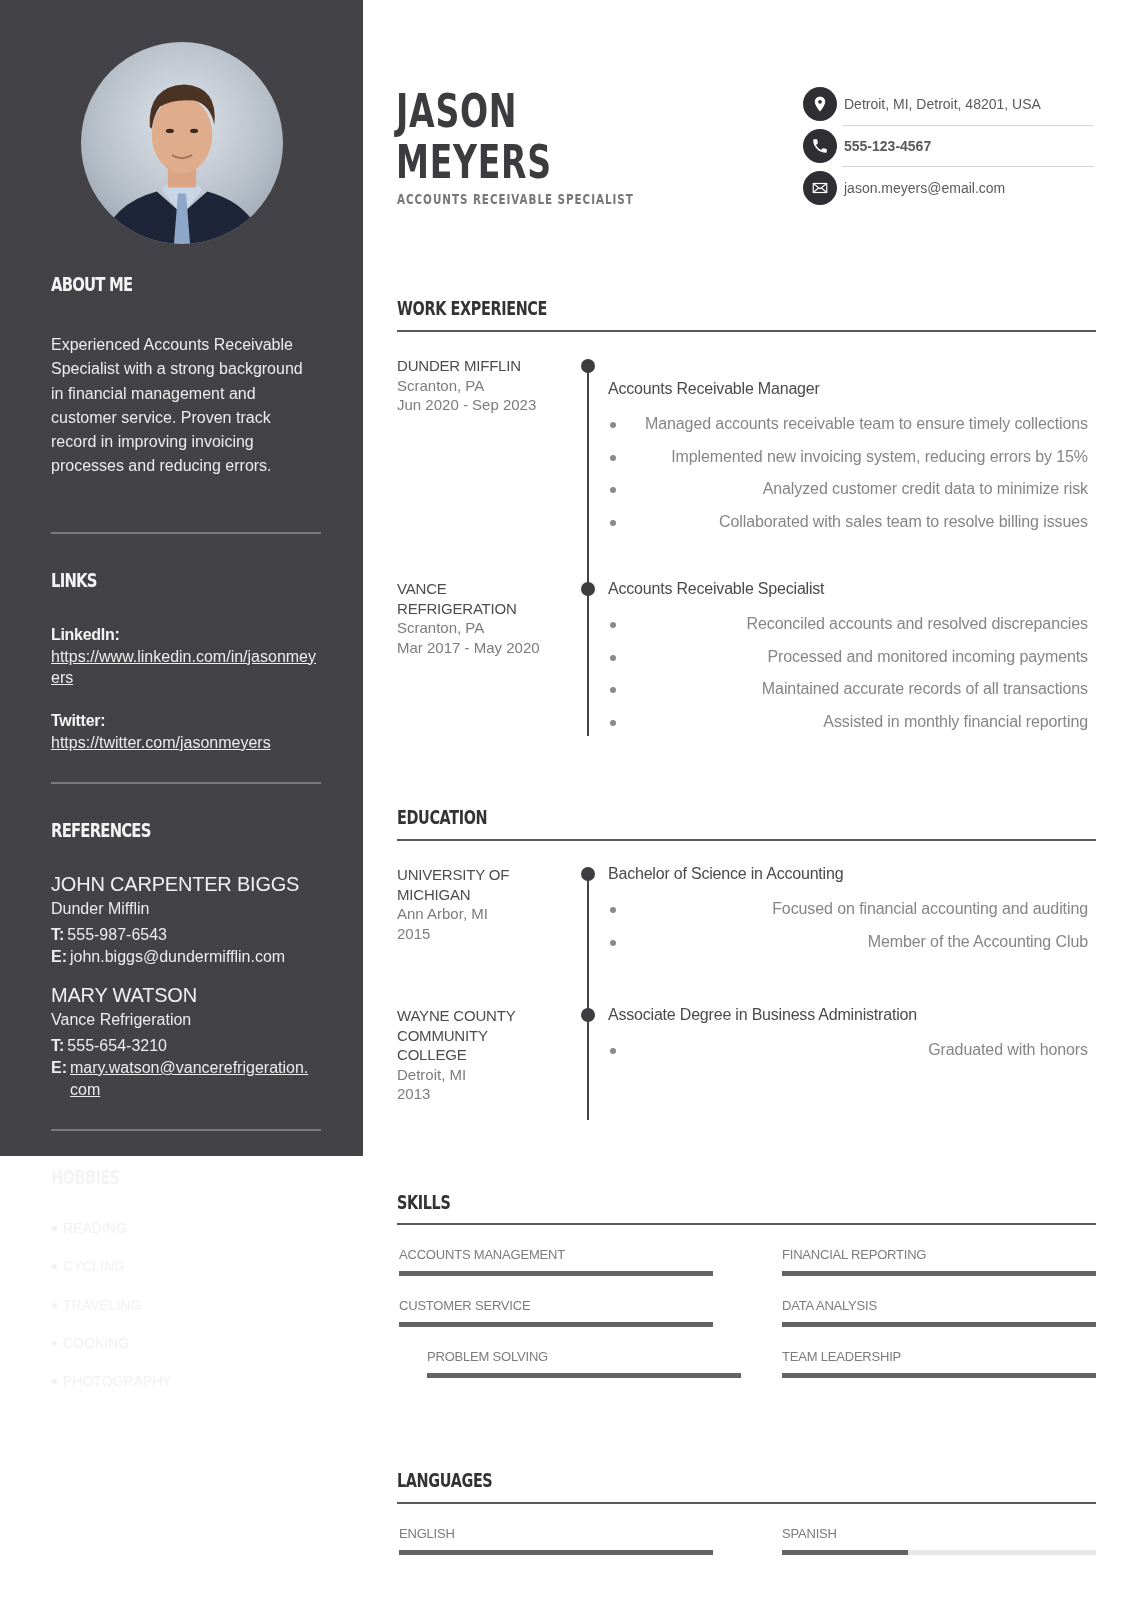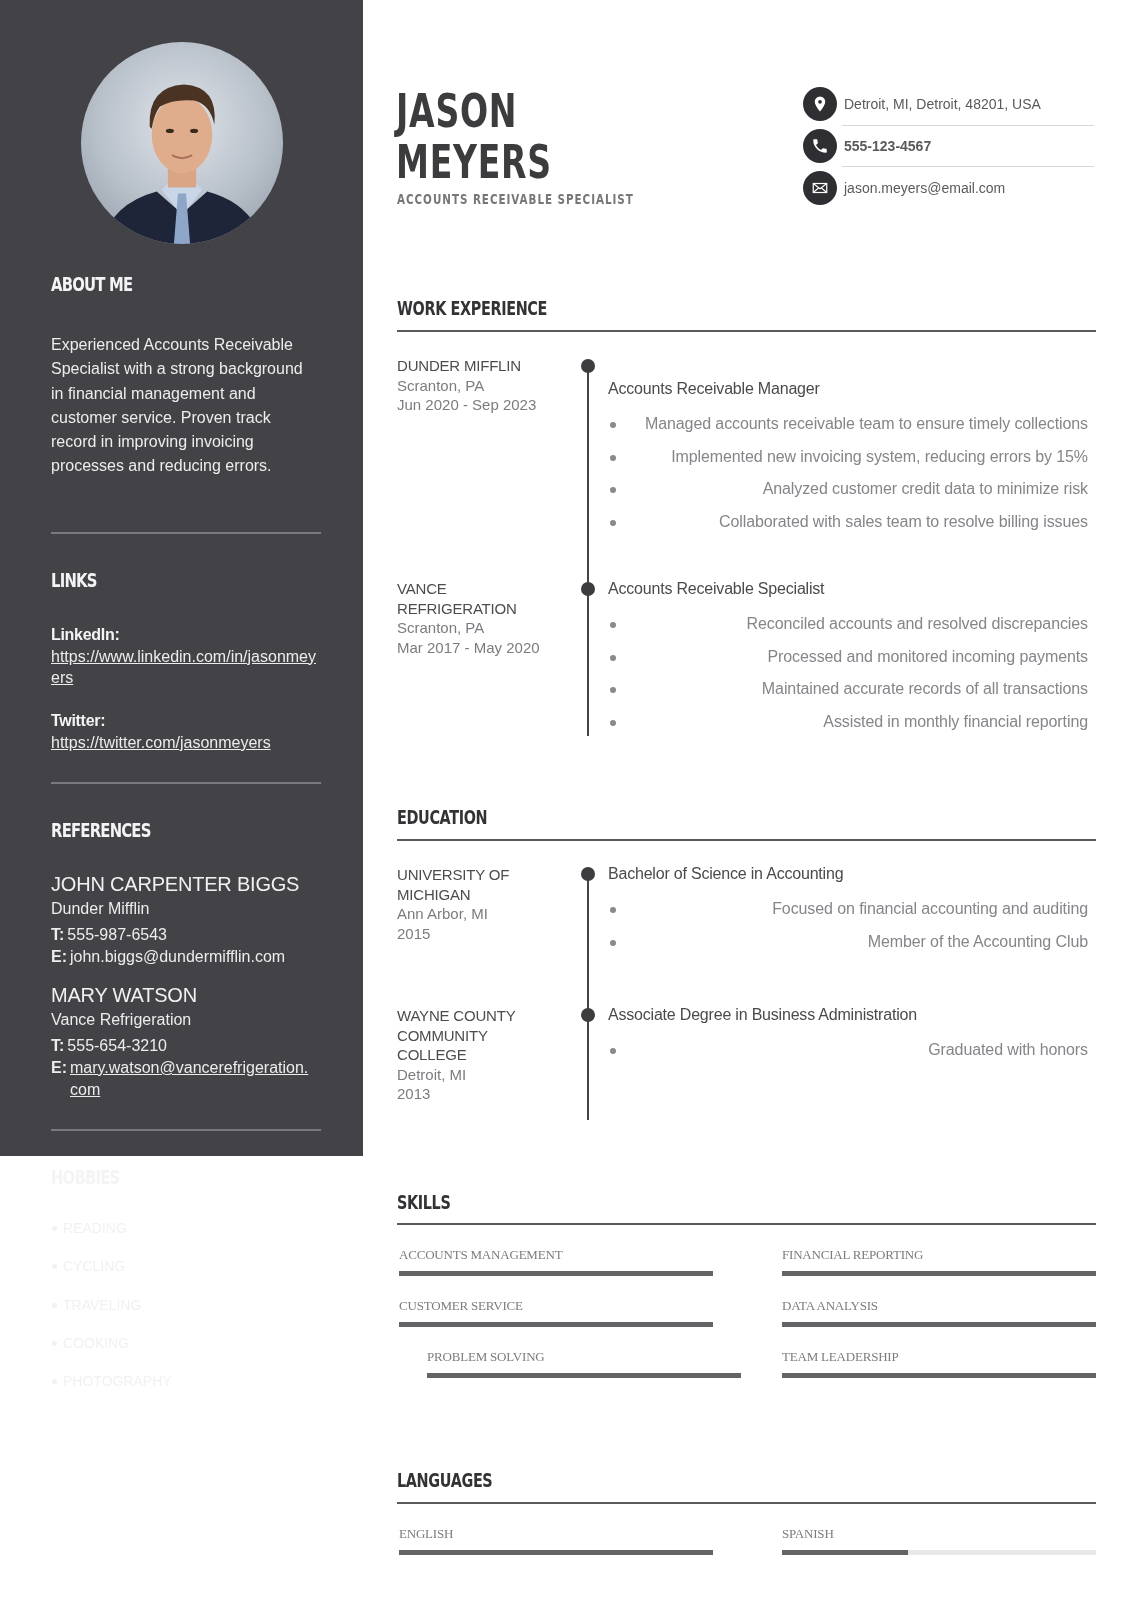--- a/index.html
+++ b/index.html
@@ -57,21 +57,21 @@
   .entry-left { position: absolute; left: 397px; width: 170px; font-size: 15px; line-height: 19.5px; }
   .entry-left .org { color: #4c4c4f; text-transform: uppercase; letter-spacing: -0.2px; }
   .entry-left .meta { color: #7c7c80; }
 
   .entry-right { position: absolute; left: 608px; width: 480px; }
   .entry-title { font-size: 16px; color: #4a4a4d; letter-spacing: -0.2px; line-height: 22px; }
   .bullets { list-style: none; margin-top: 14px; }
   .bullets li { font-size: 16px; color: #85858a; line-height: 20.5px; margin-bottom: 12px; display: flex; letter-spacing: -0.1px; justify-content: space-between; }
   .bullets li .dot { width: 6px; height: 6px; border-radius: 50%; background: #8a8a8e; margin: 8px 12px 0 2px; flex: none; }
 
-  .skill { position: absolute; width: 314px; font-family: Liberation Serif, serif; }
+  .skill { position: absolute; width: 314px; }
   .skill .lbl { font-size: 13px; color: #7c7c80; text-transform: uppercase; letter-spacing: -0.2px; line-height: 16px; }
   .skill .track { margin-top: 8px; height: 5px; background: #e8e8e8; }
   .skill .fill { height: 5px; background: #646466; }
 </style>
 </head>
 <body>
 
 <aside class="sidebar">
   <div class="photo">
     <svg viewBox="0 0 200 200">

